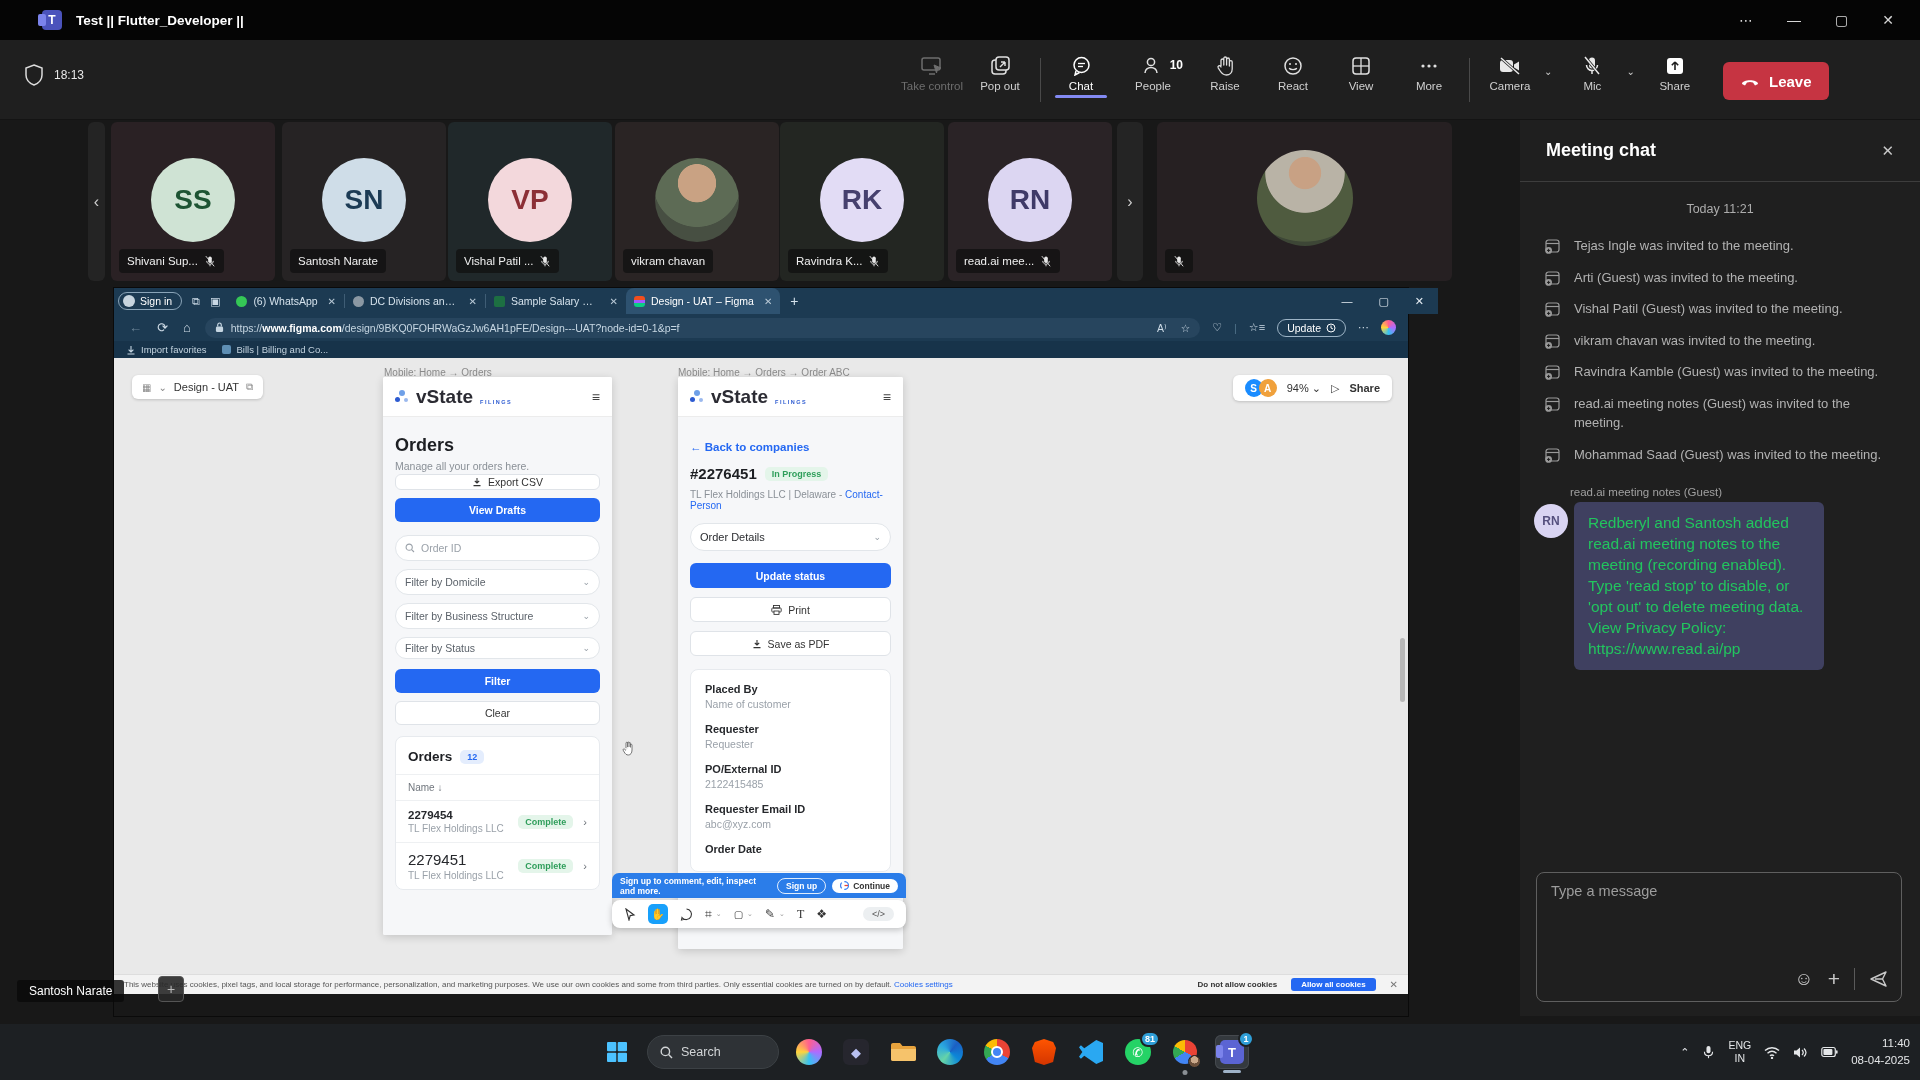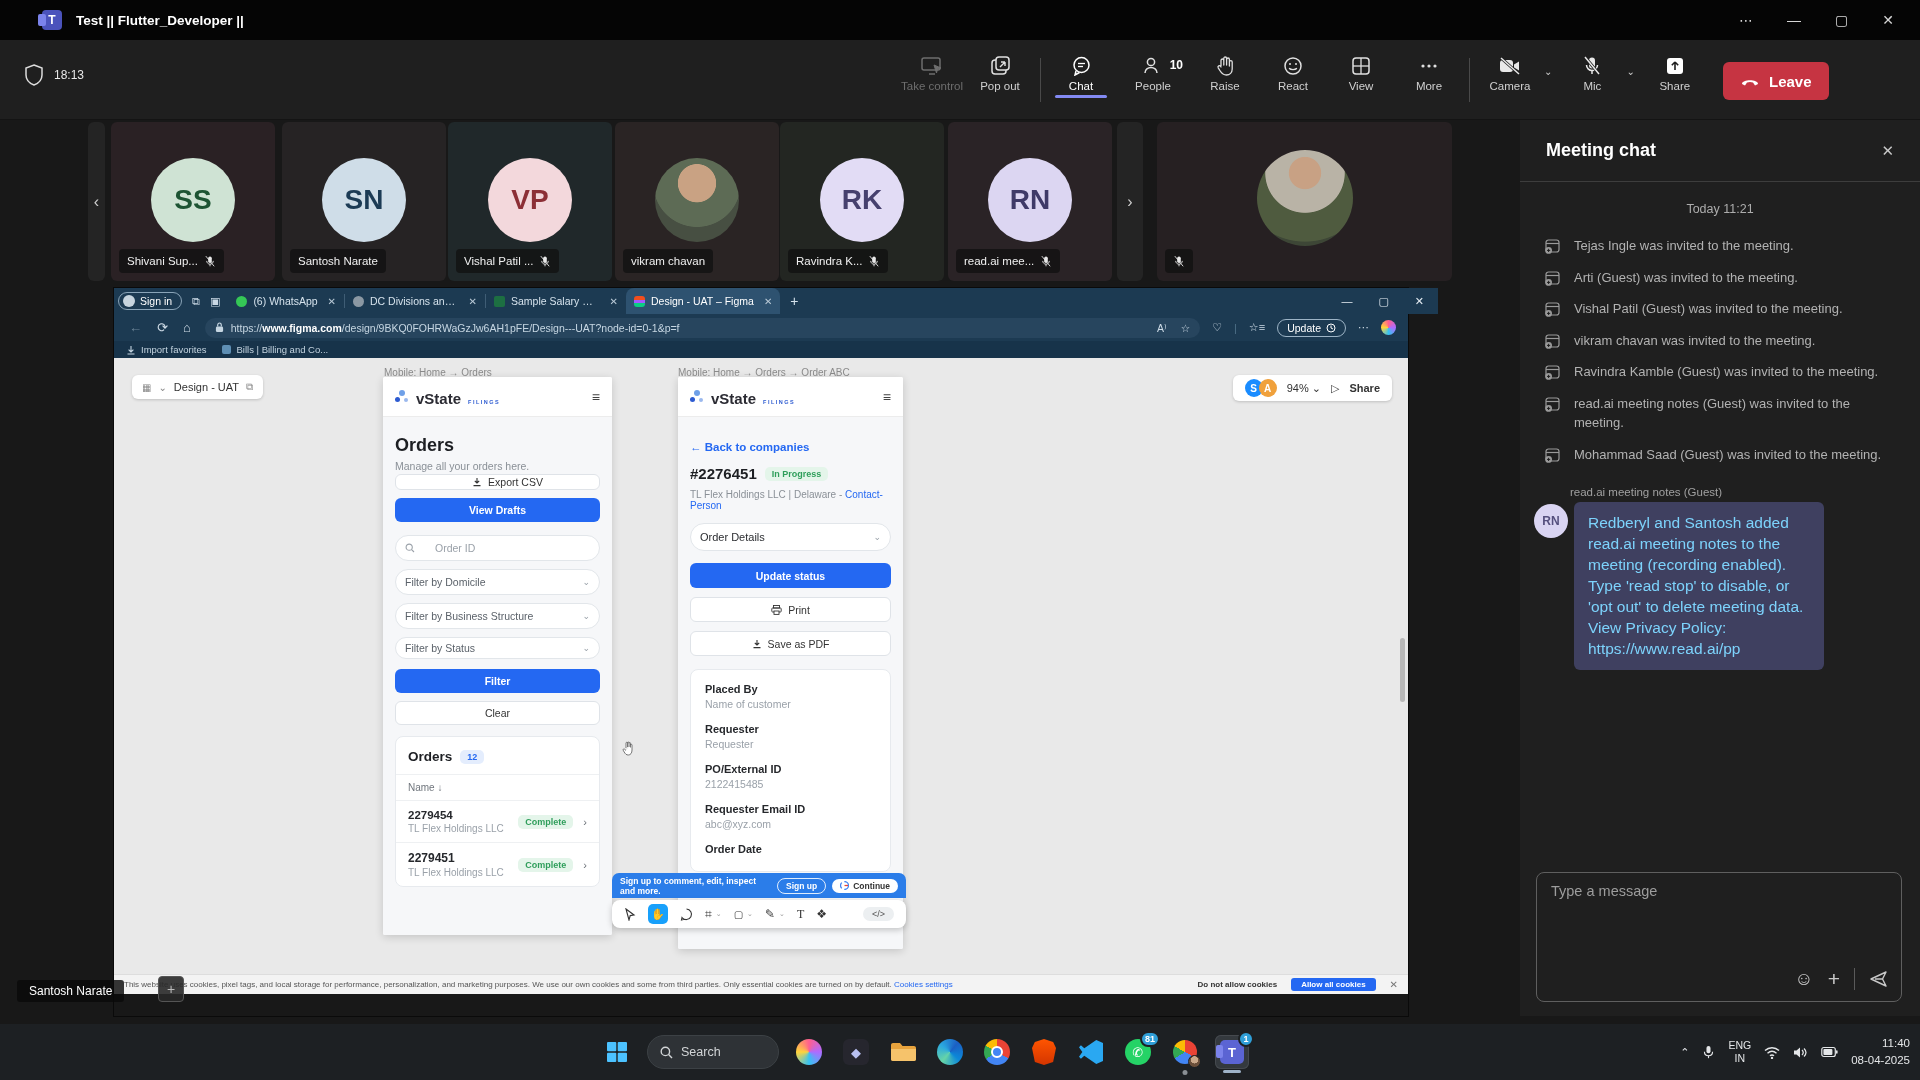--- a/index.html
+++ b/index.html
@@ -76,28 +76,28 @@
   .fav-c { width:18px; height:18px; border-radius:50%; color:#fff; font-size:10px; font-weight:bold; display:flex; align-items:center; justify-content:center; }
   .frame-label { position:absolute; font-size:10px; color:#8b8b8b; }
   .mframe { position:absolute; background:#fff; border-radius:2px; box-shadow:0 2px 8px rgba(0,0,0,.16); overflow:hidden; }
   .mhead { height:40px; background:#fff; border-bottom:1px solid #ececec; display:flex; align-items:center; padding:0 12px; }
   .vlogo { display:flex; align-items:flex-end; gap:5px; }
   .vdots { width:16px; height:16px; position:relative; }
   .vdots i { position:absolute; border-radius:50%; background:#2d5bd1; }
   .vdots i:nth-child(1){ width:6px;height:6px;left:4px;top:1px;background:#6fa0e8;}
   .vdots i:nth-child(2){ width:5px;height:5px;left:0;top:8px;}
   .vdots i:nth-child(3){ width:4px;height:4px;left:9px;top:9px;background:#9bb9ee;}
-  .vname { font-size:15px; font-weight:bold; color:#2b2b33; line-height:.8; }
+  .vname { font-size:19px; font-weight:bold; color:#2b2b33; line-height:.8; }
   .vsub { font-size:5.5px; font-weight:bold; color:#2d5bd1; letter-spacing:1.5px; margin-left:2px; }
   .burger { margin-left:auto; color:#444; font-size:14px; }
   .mbody { background:#f6f7f9; padding:12px; height:100%; }
   .btn { border-radius:6px; display:flex; align-items:center; justify-content:center; gap:6px; font-size:10.5px; }
   .btn.white { background:#fff; border:1px solid #dfe3e8; color:#333; }
   .btn.blue { background:#2468f2; color:#fff; font-weight:bold; }
-  .inputrow { background:#fff; border:1px solid #e2e6ea; border-radius:14px; display:flex; align-items:center; padding:0 9px; gap:20px; color:#9aa1a9; font-size:10.5px; }
+  .inputrow { background:#fff; border:1px solid #e2e6ea; border-radius:14px; display:flex; align-items:center; padding:0 9px; gap:6px; color:#9aa1a9; font-size:10.5px; }
   .inputrow .chev { margin-left:auto; color:#98a0a8; font-size:9px; }
   .ocard { background:#fff; border:1px solid #e7eaee; border-radius:8px; }
   .pillbadge { border-radius:5px; font-size:9px; font-weight:bold; padding:2px 7px; }
   .rowitem { display:flex; align-items:center; border-top:1px solid #eef0f2; padding:8px 12px; }
   .link { color:#2468f2; }
   .flabel { font-size:11px; font-weight:bold; color:#26282c; }
   .fvalue { font-size:10.5px; color:#9aa1a9; margin-top:3px; }
 
   
   #fbanner { position:absolute; left:498px; top:515px; width:294px; height:25px; background:#2b7de9; border-radius:7px 7px 0 0; display:flex; align-items:center; color:#fff; font-size:8.5px; font-weight:bold; padding:0 8px; gap:6px; }
@@ -120,21 +120,21 @@
   #chatpanel { position:absolute; left:1520px; top:0; width:400px; height:896px; background:#1f1f1f; }
   #chatpanel .chead { height:62px; display:flex; align-items:center; padding:0 26px; border-bottom:1px solid #3d3d3d; }
   #chatpanel .chead .ct { color:#fff; font-size:18px; font-weight:bold; }
   #chatpanel .chead .cx { margin-left:auto; color:#c8c8c8; font-size:15px; cursor:pointer; }
   .datehdr { text-align:center; color:#adadad; font-size:12.5px; margin:20px 0 14px; }
   .event { display:flex; gap:13px; padding:6px 24px; color:#b2b2b2; font-size:13px; line-height:1.5; }
   .event svg { flex:none; margin-top:2px; }
   .sendername { margin:16px 0 4px 50px; color:#a0a0a0; font-size:11.5px; }
   .bubblerow { display:flex; align-items:flex-start; gap:6px; padding:0 20px 0 14px; }
   .rn-av { width:34px; height:34px; border-radius:50%; background:#d9d4f2; color:#55507e; font-size:12px; font-weight:bold; display:flex; align-items:center; justify-content:center; flex:none; margin-top:2px; }
-  .bubble { background:#3f4060; color:#7dd3fc; font-size:15.5px; line-height:1.36; border-radius:6px; padding:10px 14px; max-width:250px; }
+  .bubble { background:#3f4060; color:#22c55e; font-size:15.5px; line-height:1.36; border-radius:6px; padding:10px 14px; max-width:250px; }
   .chatinput { position:absolute; left:16px; right:18px; bottom:14px; height:130px; border:1px solid #5f5f5f; border-radius:8px; background:#1f1f1f; }
   .chatinput input { position:absolute; left:14px; top:10px; right:14px; background:transparent; border:none; outline:none; color:#e8e8e8; font-size:14.5px; font-family:inherit; }
   .chatinput input::placeholder { color:#9d9d9d; }
   .ci-icons { position:absolute; right:12px; bottom:10px; display:flex; align-items:center; gap:14px; color:#c8c8c8; }
   .ci-div { width:1px; height:22px; background:#5a5a5a; }
 
   
   #taskbar { position:absolute; left:0; top:1024px; width:1920px; height:56px; background:#1d2023; display:flex; align-items:center; }
   .tb-center { position:absolute; left:600px; display:flex; align-items:center; gap:13px; }
   .searchpill { height:34px; width:132px; border-radius:17px; background:#2e3236; border:1px solid #3c4145; display:flex; align-items:center; gap:8px; padding:0 12px; color:#d2d5d7; font-size:12.5px; }
@@ -511,21 +511,21 @@
             <div class="rowitem">
               <div style="flex:1;">
                 <div style="font-size:11.5px; font-weight:bold; color:#26282c;">2279454</div>
                 <div style="font-size:10px; color:#9aa1a9; margin-top:2px;">TL Flex Holdings LLC</div>
               </div>
               <span class="pillbadge" style="background:#e4f5ea; color:#2f9e5b;">Complete</span>
               <span style="color:#6b7178; margin-left:10px; font-size:11px;">›</span>
             </div>
             <div class="rowitem">
               <div style="flex:1;">
-                <div style="font-size:12px; font-weight:bold; color:#26282c;">2279451</div>
+                <div style="font-size:15px; font-weight:normal; color:#26282c;">2279451</div>
                 <div style="font-size:10px; color:#9aa1a9; margin-top:2px;">TL Flex Holdings LLC</div>
               </div>
               <span class="pillbadge" style="background:#e4f5ea; color:#2f9e5b;">Complete</span>
               <span style="color:#6b7178; margin-left:10px; font-size:11px;">›</span>
             </div>
           </div>
         </div>
       </div>
 
       <div class="frame-label" style="left:564px; top:9px;">Mobile: Home → Orders → Order ABC</div>

